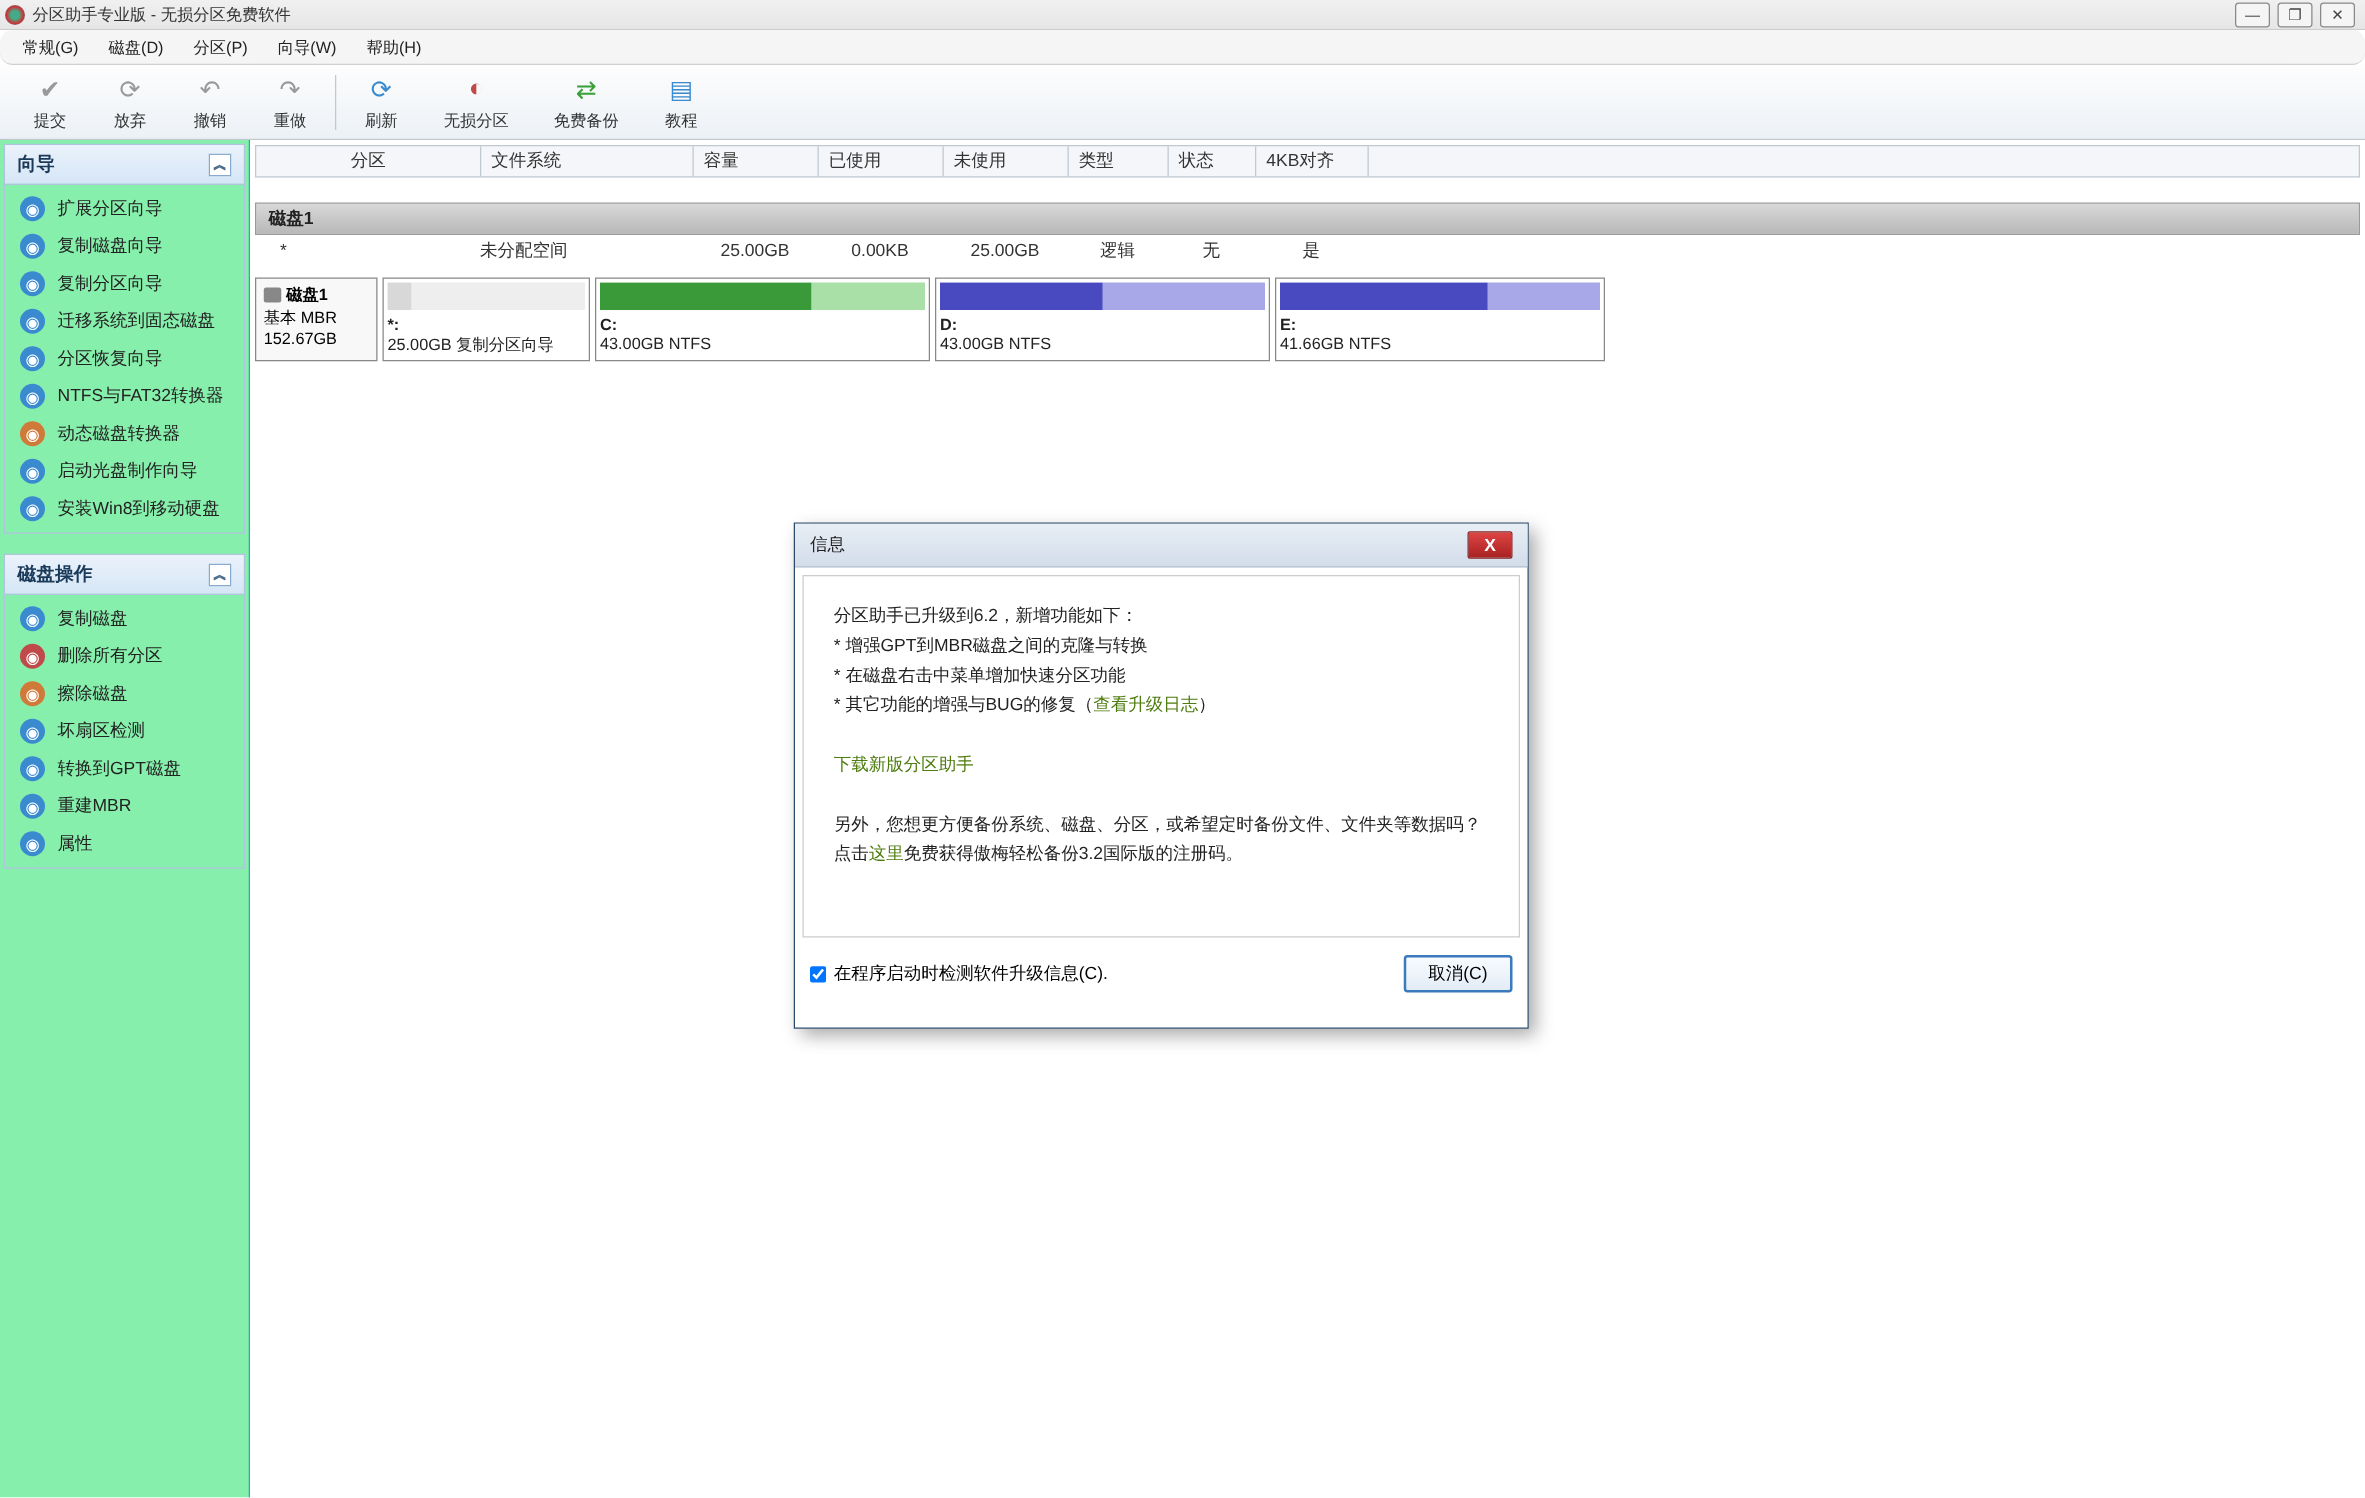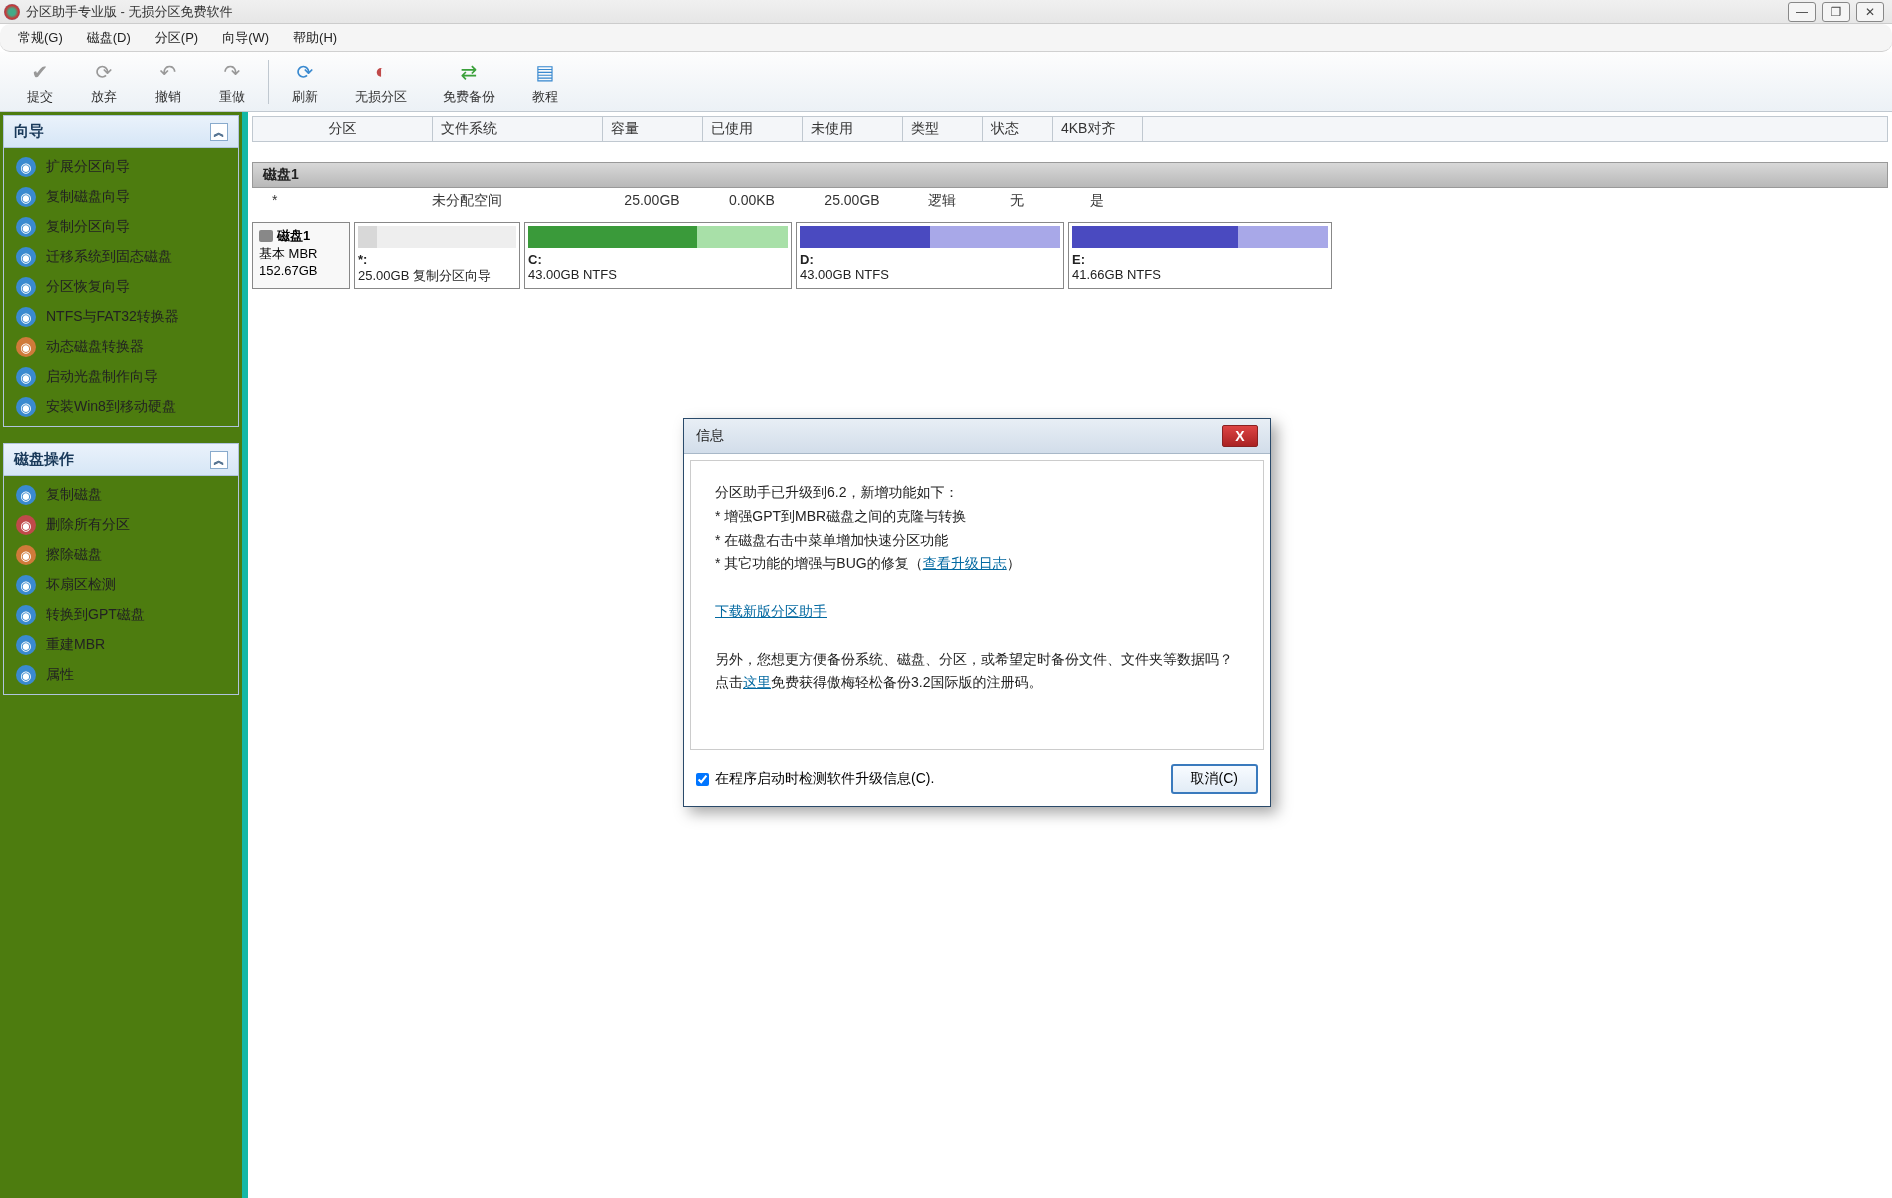--- a/index.html
+++ b/index.html
@@ -19,21 +19,21 @@
 
 .toolbar { height: 60px; background: linear-gradient(#fdfdfd, #ecf1f6); display: flex; align-items: center; padding: 0 8px; border-bottom: 1px solid #c0c8d0; }
 .tool-btn { display: flex; flex-direction: column; align-items: center; justify-content: center; padding: 4px 18px; cursor: pointer; font-size: 13px; color: #333; }
 .tool-icon { width: 28px; height: 28px; margin-bottom: 2px; display: flex; align-items: center; justify-content: center; font-size: 20px; }
 .tool-sep { width: 1px; height: 44px; background: #c0c8d0; margin: 0 4px; }
 
 
 .main { display: flex; height: calc(100% - 112px); }
 
 
-.sidebar { width: 248px; border-right: 6px solid #14b8a6; background: #4d7c0f; overflow: auto; }
+.sidebar { width: 200px; border-right: 1px solid #14b8a6; background: #86efac; overflow: auto; }
 .panel { margin: 3px; border: 1px solid #b0c4de; }
 .panel-header { background: linear-gradient(#eaf2fb, #d6e6f6); padding: 6px 10px; font-size: 15px; font-weight: bold; color: #1a3a5a; display: flex; justify-content: space-between; align-items: center; border-bottom: 1px solid #b0c4de; }
 .panel-collapse { width: 18px; height: 18px; border: 1px solid #88aacc; background: #fff; font-size: 11px; text-align: center; line-height: 16px; cursor: pointer; color: #4a6a8a; }
 .panel-body { padding: 4px 0; }
 .panel-item { display: flex; align-items: center; padding: 5px 12px; font-size: 14px; color: #222; cursor: pointer; }
 .panel-item-icon { width: 20px; height: 20px; margin-right: 10px; border-radius: 50%; display: flex; align-items: center; justify-content: center; font-size: 13px; }
 
 
 .content { flex: 1; padding: 4px; overflow: auto; position: relative; }
 .table-header { display: flex; border: 1px solid #c0c8d0; background: #f4f6f9; font-size: 14px; color: #333; }
@@ -51,22 +51,22 @@
 .part-meter { height: 22px; margin-bottom: 4px; position: relative; overflow: hidden; }
 .part-meter-fill { height: 100%; }
 .part-label { font-size: 13px; color: #222; }
 
 
 .dialog-overlay { position: absolute; left: 0; top: 0; width: 100%; height: 100%; pointer-events: none; }
 .dialog { position: absolute; left: 435px; top: 306px; width: 588px; background: #fff; border: 1px solid #2a4a6a; box-shadow: 6px 6px 14px rgba(0,0,0,0.35); pointer-events: auto; }
 .dialog-title { background: linear-gradient(#e8eef5, #d2ddea); padding: 6px 12px; font-size: 14px; color: #222; display: flex; justify-content: space-between; align-items: center; border-bottom: 1px solid #a8b8c8; }
 .dialog-close { width: 36px; height: 22px; background: linear-gradient(#d44, #a22); color: #fff; border: 1px solid #822; display: flex; align-items: center; justify-content: center; font-size: 14px; font-weight: bold; cursor: pointer; border-radius: 2px; }
 .dialog-body { padding: 20px 24px; font-size: 14px; color: #222; line-height: 1.7; border: 1px solid #ccc; margin: 6px; height: 290px; overflow-y: scroll; }
-.dialog-body a { color: #0369a1; text-decoration: underline; cursor: pointer; }
-.dialog-footer { padding: 8px 12px 12px 12px; display: flex; justify-content: space-between; }
+.dialog-body a { color: #4d7c0f; cursor: pointer; }
+.dialog-footer { padding: 8px 12px 28px 12px; display: flex; justify-content: space-between; }
 .dialog-footer label { font-size: 14px; display: flex; align-items: center; gap: 6px; }
 .dialog-cancel { padding: 4px 18px; font-size: 14px; border: 2px solid #3a7abd; background: linear-gradient(#f8fbff, #e2ecf6); cursor: pointer; border-radius: 3px; }
 </style>
 </head>
 <body>
 
 <div class="titlebar">
   <div class="titlebar-icon"></div>
   <div class="titlebar-text">分区助手专业版 - 无损分区免费软件</div>
 </div>

